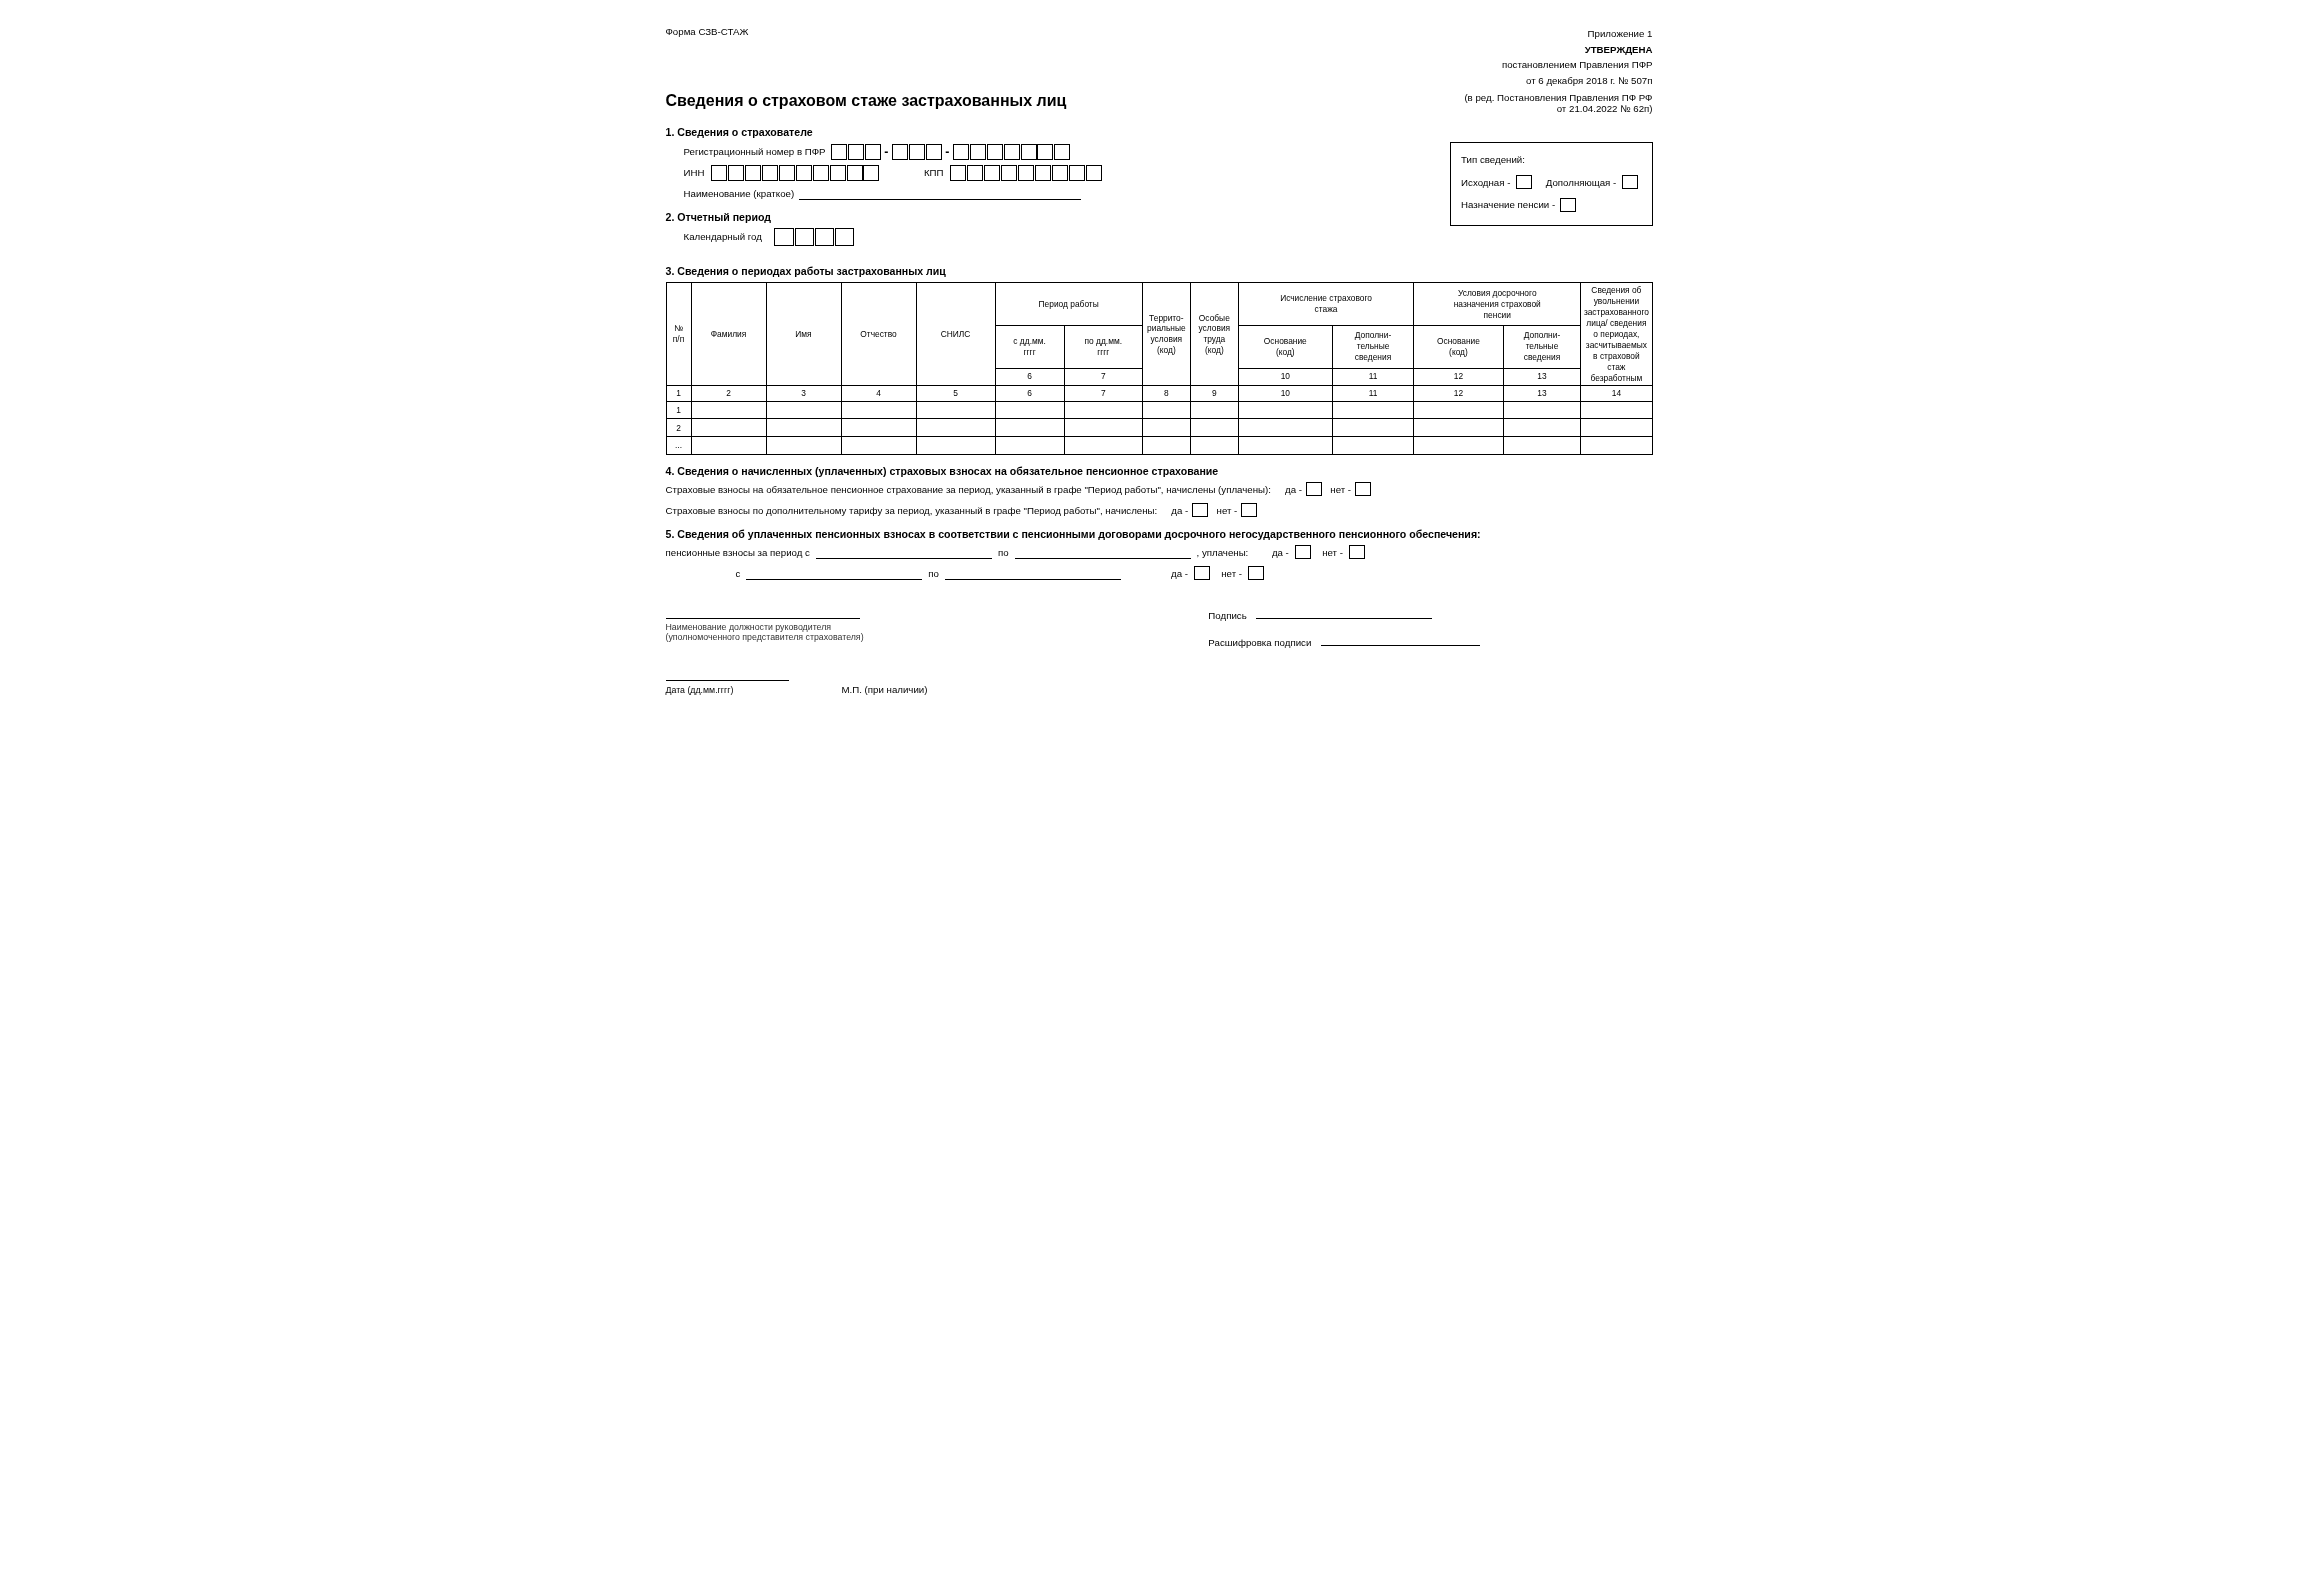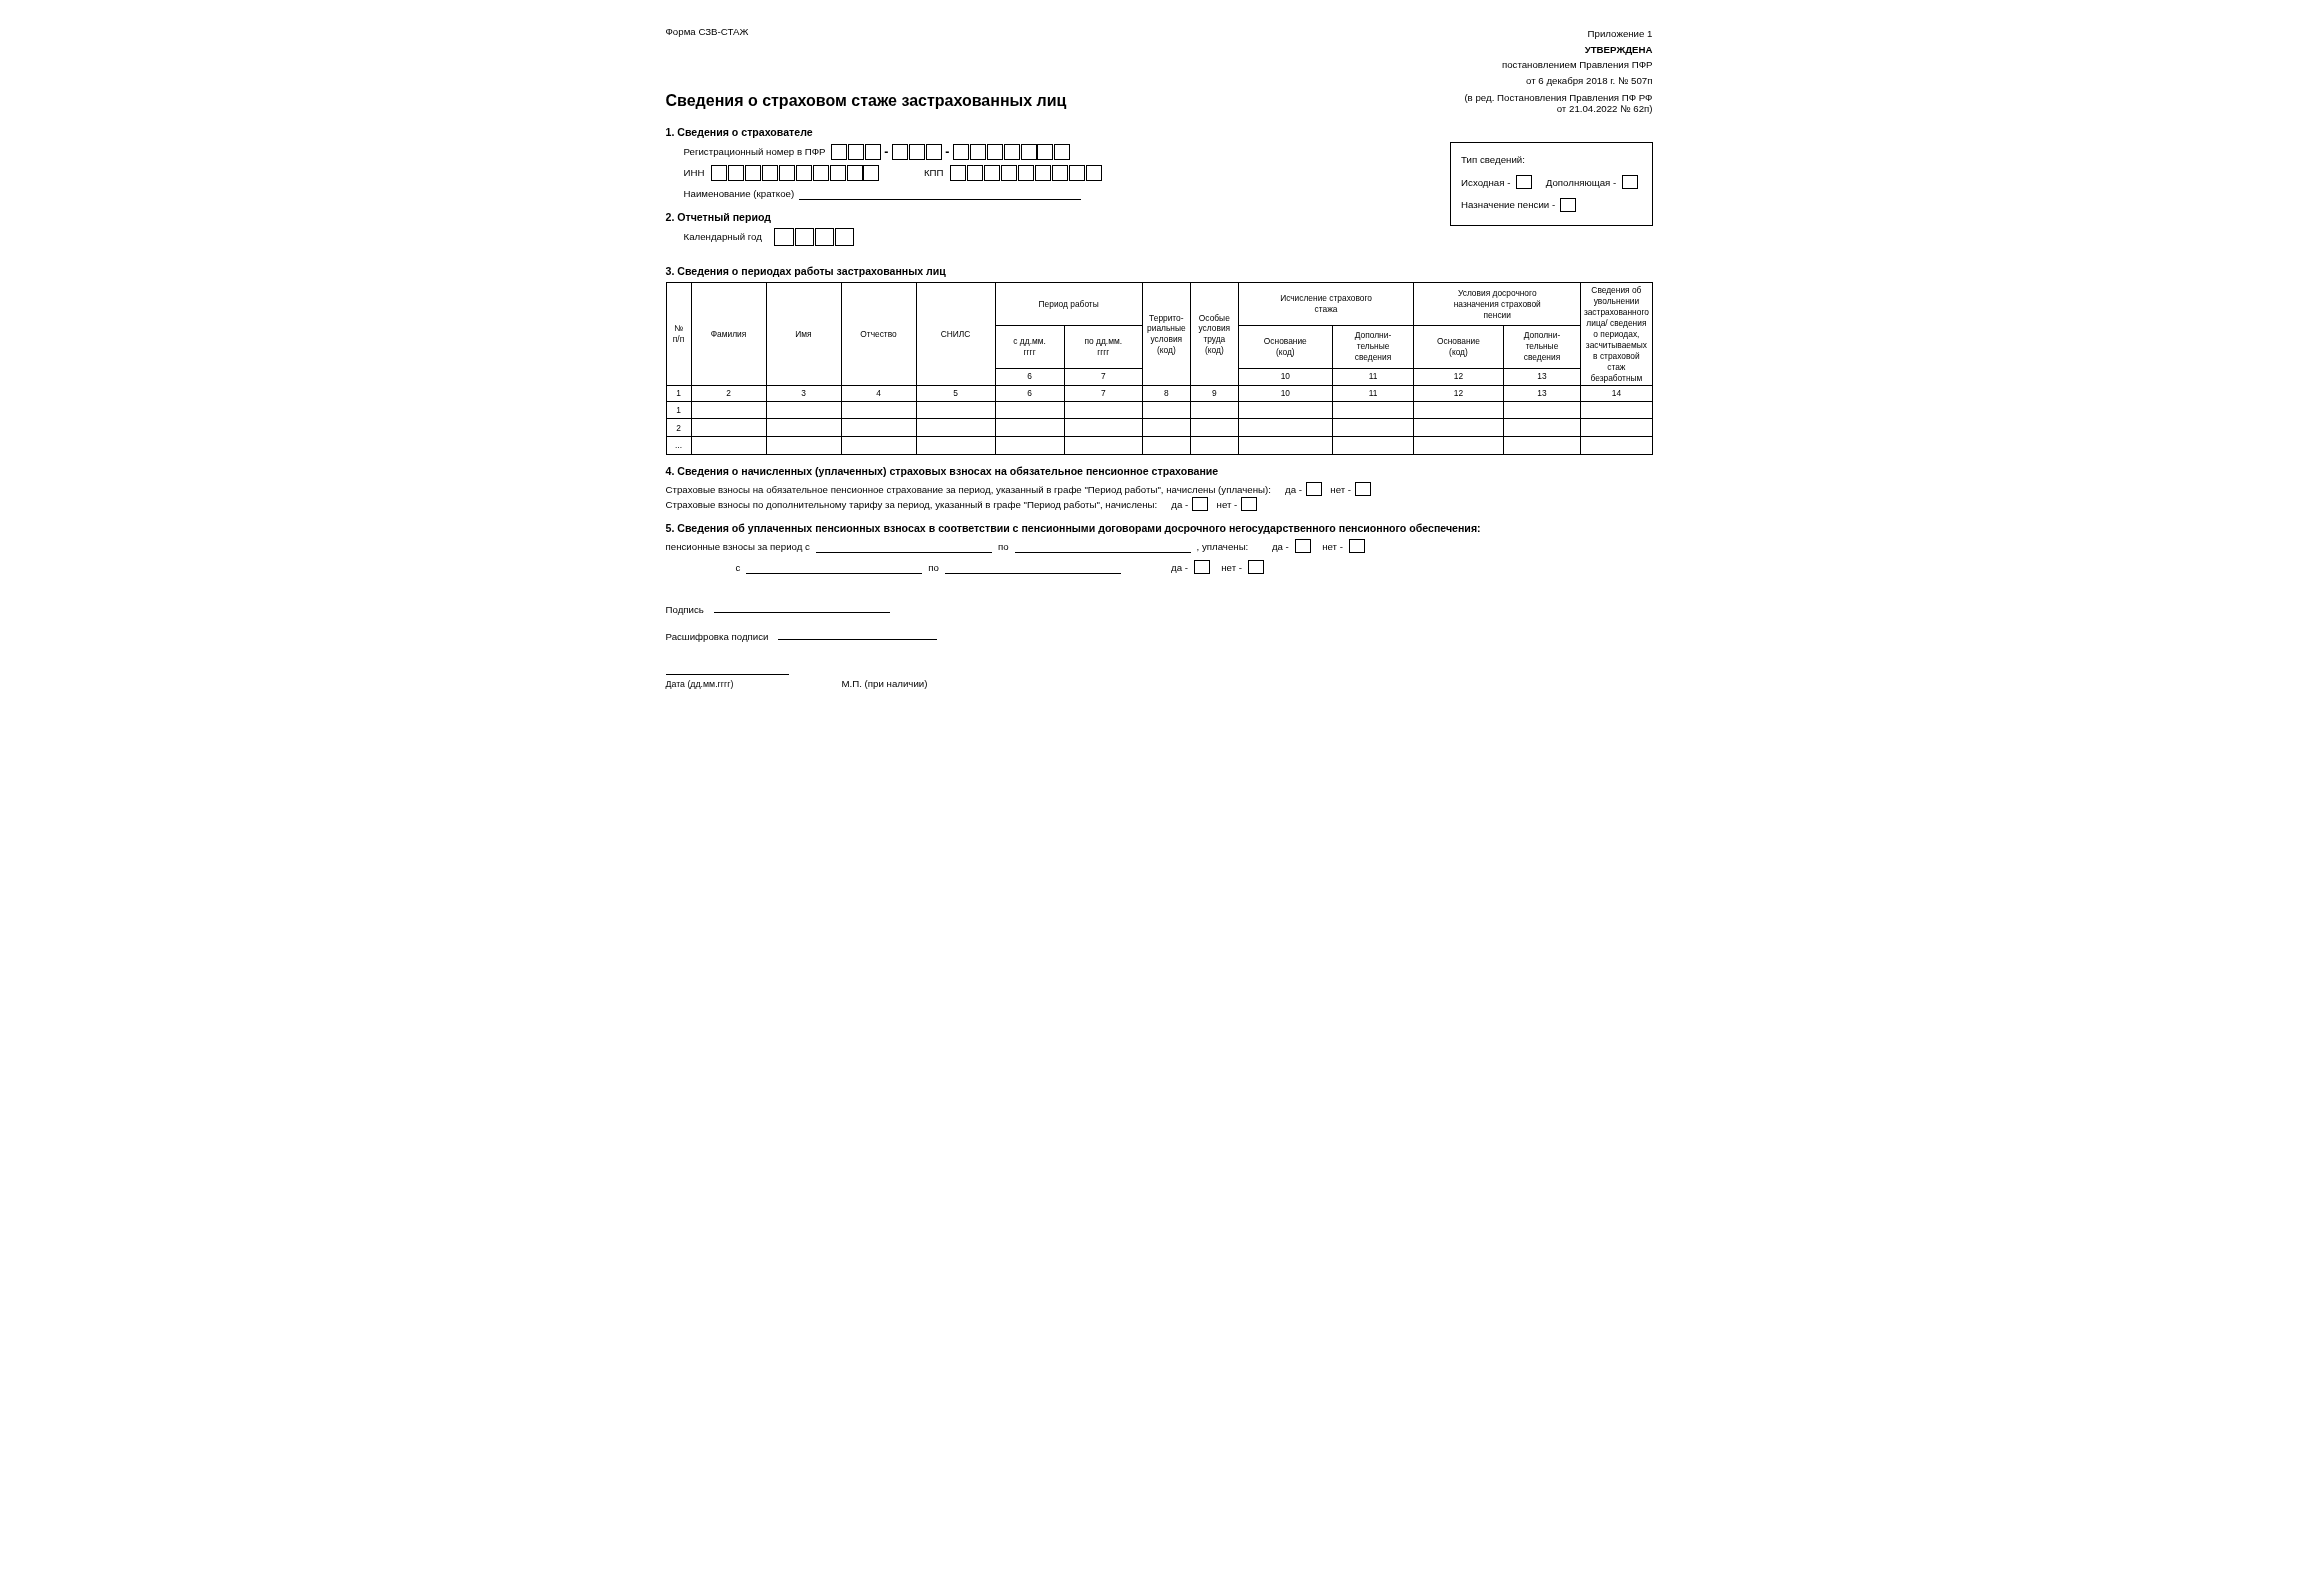--- a/index.html
+++ b/index.html
@@ -328,21 +328,21 @@
         <td></td>
         <td></td>
         <td></td>
       </tr>
     </tbody>
   </table>
 </div>
 
 <div class="section4">
   <div class="section-title">4. Сведения о начисленных (уплаченных) страховых взносах на обязательное пенсионное страхование</div>
-  <div class="contrib-row" style="margin-bottom:1px;">
+  <div class="contrib-row" style="margin-bottom:7px;">
     <span>Страховые взносы на обязательное пенсионное страхование за период, указанный в графе "Период работы", начислены (уплачены):</span>
     <div class="yes-no" style="margin-left:8.8px;">
       <span>да -</span>
       <div class="small-box"></div>
       <span style="margin-left:5.3px;">нет -</span>
       <div class="small-box"></div>
     </div>
   </div>
   <div class="contrib-row">
     <span>Страховые взносы по дополнительному тарифу за период, указанный в графе "Период работы", начислены:</span>
@@ -374,20 +374,25 @@
     <span>по</span>
     <div class="underline-field" style="width:123px;"></div>
     <span style="margin-left:44px;">да -</span>
     <div class="small-box"></div>
     <span style="margin-left:5.3px;">нет -</span>
     <div class="small-box"></div>
   </div>
 </div>
 
 <div class="signatures" style="margin-top:21px;">
+  <div class="sig-left">
+    <div style="border-bottom:0.9px solid #000; width:194px; height:17.6px; margin-bottom:3.5px;"></div>
+    <div style="font-size:8.8px; color:#333;">Наименование должности руководителя</div>
+    <div style="font-size:8.8px; color:#333;">(уполномоченного представителя страхователя)</div>
+  </div>
   <div class="sig-right">
     <div style="margin-bottom:7px;">
       <span>Подпись</span>
       <div style="border-bottom:0.9px solid #000; width:176px; height:17.6px; display:inline-block; margin-left:7px;"></div>
     </div>
     <div>
       <span>Расшифровка подписи</span>
       <div style="border-bottom:0.9px solid #000; width:159px; height:17.6px; display:inline-block; margin-left:7px;"></div>
     </div>
   </div>

